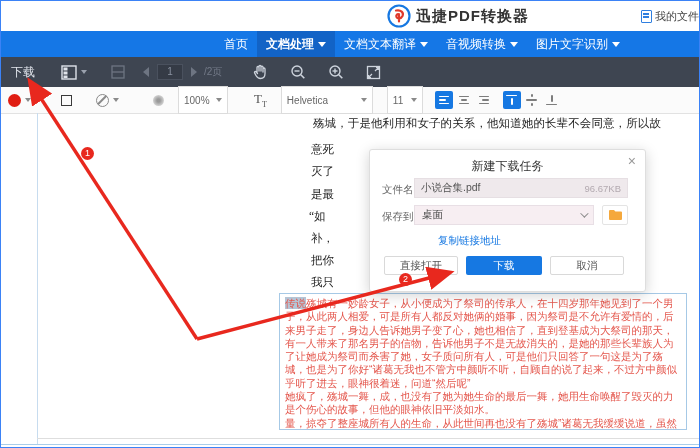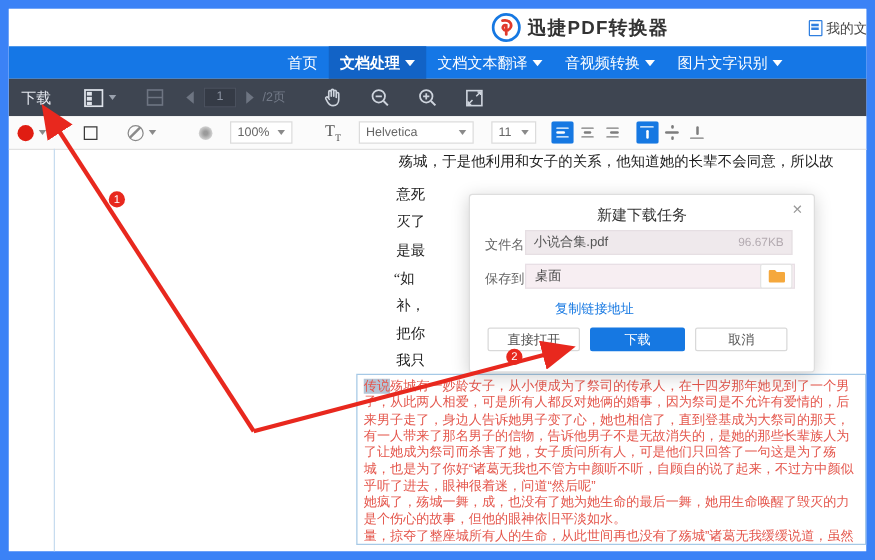--- a/index.html
+++ b/index.html
@@ -1,17 +1,17 @@
 <!DOCTYPE html>
 <html><head>
 <meta charset="utf-8">
 <style>
   * { margin:0; padding:0; box-sizing:border-box; }
   body { font-family:"Liberation Sans",sans-serif; background:#fff; }
-  .screen { position:relative; width:700px; height:448px; background:#fff; overflow:hidden; border:7px solid #3b82f6; }
+  .screen { position:relative; width:700px; height:448px; background:#fff; overflow:hidden; border:1px solid #3b82f6; }
 
   
   .header { position:absolute; left:0; top:0; width:700px; height:30px; background:#fff; }
   .logo { position:absolute; left:386px; top:3px; display:flex; align-items:center; gap:5px; }
   .logo-text { font-size:15px; color:#333; font-weight:bold; letter-spacing:1px; }
   .my-files { position:absolute; right:2px; top:8px; display:flex; align-items:center; gap:3px; font-size:11px; color:#444; }
   .doc-ic { width:11px; height:13px; border:1.5px solid #2f7fe0; border-radius:1px; position:relative; }
   .doc-ic::after { content:""; position:absolute; left:1px; top:2px; width:6px; height:1.5px; background:#2f7fe0; box-shadow:0 3px 0 #2f7fe0; }
 
   
@@ -33,21 +33,21 @@
   .dim-ic { margin-left:14px; }
 
   
   .ftoolbar { position:absolute; left:0; top:86px; width:700px; height:27px; background:#fbfbfb; border-bottom:1px solid #e2e2e2; display:flex; align-items:center; padding-left:7px; }
   .color-dot { width:13px; height:13px; border-radius:50%; background:#e01d12; cursor:pointer; }
   .caret-gray { width:0;height:0;border-left:3.5px solid transparent;border-right:3.5px solid transparent;border-top:4px solid #8a8a8a; margin-left:4px; cursor:pointer; }
   .sq-ic { width:11px; height:11px; border:1.5px solid #3a3a3a; margin-left:30px; cursor:pointer; }
   .nofill { position:relative; width:13px; height:13px; border:1.5px solid #8a8a8a; border-radius:50%; margin-left:24px; cursor:pointer; }
   .nofill::after { content:""; position:absolute; left:-1px; top:4.2px; width:12px; height:1.5px; background:#8a8a8a; transform:rotate(-45deg); }
   .blur-ic { width:11px; height:11px; border-radius:50%; background:radial-gradient(circle,#9a9a9a 20%,#d8d8d8 75%); margin-left:34px; }
-  .select-box { display:flex; align-items:center; justify-content:space-between; height:18px; border:1px solid #dcdcdc; background:#fff; color:#666; font-size:10px; padding:0 5px; margin-left:14px; cursor:pointer; }
+  .select-box { display:flex; align-items:center; justify-content:space-between; height:28px; border:1px solid #dcdcdc; background:#fff; color:#666; font-size:10px; padding:0 5px; margin-left:14px; cursor:pointer; }
   .tt-ic { margin-left:26px; font-size:13px; color:#555; font-family:"Liberation Serif",serif; cursor:pointer; }
   .tt-ic sub { font-size:8px; }
   .align-group { display:flex; gap:2px; margin-left:12px; }
   .al-btn { width:18px; height:18px; border:1px solid transparent; display:flex; align-items:center; justify-content:center; flex-direction:column; gap:2px; cursor:pointer; border-radius:2px; }
   .al-btn.on { background:#1678e2; }
   .al-btn .b { height:1.5px; background:#7d7d7d; border-radius:1px; }
   .al-btn.on .b { background:#fff; }
   .gap8 { width:6px; }
 
   
@@ -62,21 +62,21 @@
   .hl { background:#b4c5d6; }
 
   
   .modal { position:absolute; left:368px; top:148px; width:277px; height:143px; background:#fff; border:1px solid #dedede; border-radius:3px; box-shadow:0 3px 14px rgba(0,0,0,.18); }
   .modal-title { position:absolute; left:0; top:8px; width:100%; text-align:center; font-size:12px; color:#333; }
   .modal-close { position:absolute; right:9px; top:4px; font-size:14px; color:#999; cursor:pointer; line-height:14px; }
   .m-label { position:absolute; font-size:10.5px; color:#666; }
   .file-input { position:absolute; left:44px; top:28px; width:214px; height:20px; background:#efe9ec; border:1px solid #e6dfe3; display:flex; align-items:center; padding:0 6px; }
   .file-name { font-size:10.5px; color:#555; flex:1; }
   .file-size { font-size:9.5px; color:#b3aab0; }
-  .save-select { position:absolute; left:44px; top:55px; width:216px; height:20px; background:#f7eef2; border:1px solid #e8dfe5; display:flex; align-items:center; padding:0 7px; cursor:pointer; }
+  .save-select { position:absolute; left:44px; top:55px; width:180px; height:20px; background:#f7eef2; border:1px solid #e8dfe5; display:flex; align-items:center; padding:0 7px; cursor:pointer; }
   .save-val { font-size:10.5px; color:#444; flex:1; }
   .chev { width:6px; height:6px; border-right:1.5px solid #8a8a8a; border-bottom:1.5px solid #8a8a8a; transform:rotate(45deg) translateY(-2px); }
   .folder-btn { position:absolute; left:232px; top:55px; width:26px; height:20px; border:1px solid #e4e4e4; border-radius:2px; display:flex; align-items:center; justify-content:center; cursor:pointer; background:#fff; }
   .copy-link { position:absolute; left:44px; top:84px; font-size:10.5px; color:#1678e2; cursor:pointer;margin-left:24px; }
   .m-btn { position:absolute; top:106px; height:19px; font-size:10.5px; display:flex; align-items:center; justify-content:center; cursor:pointer; border-radius:2px; }
   .btn-plain { border:1px solid #d9d9d9; background:#fff; color:#555; }
   .btn-primary { background:#1678e2; color:#fff; }
 
   
   .arrows { position:absolute; left:0; top:0; width:700px; height:448px; pointer-events:none; }

